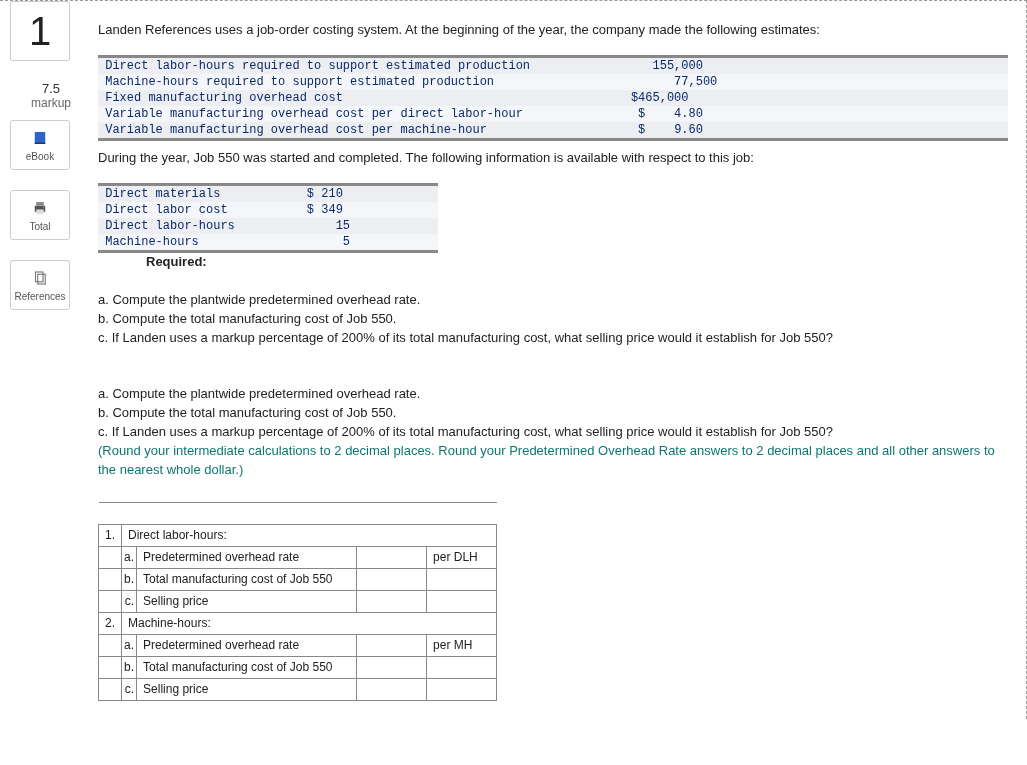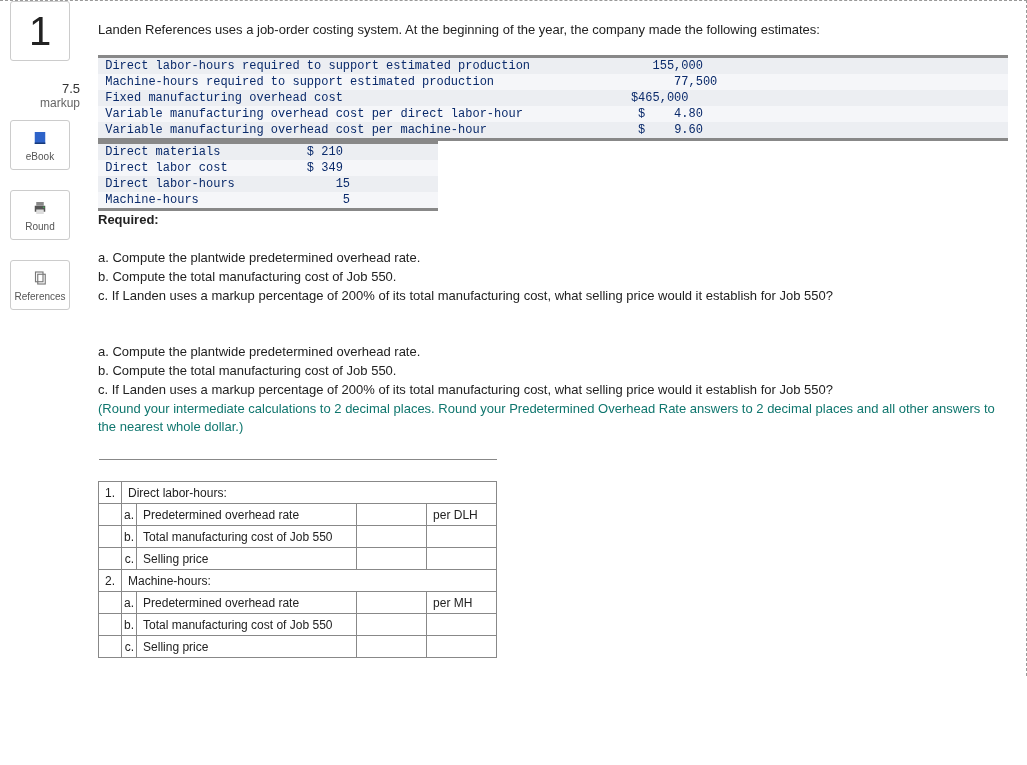--- a/index.html
+++ b/index.html
@@ -26,21 +26,21 @@
     border: 1px solid #ccc;
     border-radius: 3px;
     margin: 0 10px 20px 10px;
     height: 60px;
     display: flex;
     align-items: center;
     justify-content: center;
     font-size: 40px;
     font-weight: 400;
   }
-  .points-box { text-align: right; padding-left: 22px; }
+  .points-box { text-align: center; padding-left: 22px; }
   .points-val { font-size: 13px; color: #333; }
   .points-lbl { font-size: 12px; color: #666; }
   .tool-btn {
     border: 1px solid #ccc;
     border-radius: 3px;
     margin: 10px 10px 20px 10px;
     height: 50px;
     display: flex;
     flex-direction: column;
     align-items: center;
@@ -65,21 +65,21 @@
       to bottom,
       #eceef2 0, #eceef2 16px,
       #f5f6f9 16px, #f5f6f9 32px
     );
     border-top: 3px solid #888;
     border-bottom: 3px solid #888;
     padding: 0;
     line-height: 16px;
   }
   .mono-block.small { max-width: 340px; }
-  .section-bold { font-weight: bold; }
+  .section-bold { font-weight: bold; margin-left: 48px; }
   .req-body { font-size: 13px; line-height: 1.45; }
   .red-note { color: #0f766e; font-weight: normal; }
   .answer-table {
     border-collapse: collapse;
     margin-top: 22px;
     font-size: 12px;
   }
   .answer-table td {
     border: 1px solid #888;
     padding: 3px 6px;
@@ -116,21 +116,21 @@
       <span>eBook</span>
     </div>
 
     <div class="tool-btn">
       <svg viewBox="0 0 24 24">
           <rect x="5" y="9" width="14" height="8" fill="#555"></rect>
           <rect x="7" y="4" width="10" height="5" fill="#888"></rect>
           <rect x="7" y="14" width="10" height="6" fill="#ddd"></rect>
           <circle cx="17" cy="11" r="1" fill="#3cba54"></circle>
         </svg>
-      <span>Round</span>
+      <span>Total</span>
     </div>
 
     <div class="tool-btn">
       <svg viewBox="0 0 24 24">
           <rect x="6" y="4" width="10" height="13" fill="none" stroke="#777" stroke-width="1.5"></rect>
           <rect x="9" y="7" width="10" height="13" fill="none" stroke="#777" stroke-width="1.5"></rect>
         </svg>
       <span>References</span>
     </div>
   </div>
@@ -138,20 +138,21 @@
   <div class="main-col">
 
     <div class="intro">Landen References uses a job-order costing system. At the beginning of the year, the company made the following estimates:</div>
 
     <div class="mono-block"><span> <span>Direct labor-hours required to support estimated production</span>                 <span>155,000</span></span>
 <span> <span>Machine-hours required to support estimated production</span>                         <span>77,500</span></span>
 <span> <span>Fixed manufacturing overhead cost</span>                                        <span>$465,000</span></span>
 <span> <span>Variable manufacturing overhead cost per direct labor-hour</span>                <span>$</span>    <span>4.80</span></span>
 <span> <span>Variable manufacturing overhead cost per machine-hour</span>                     <span>$</span>    <span>9.60</span></span></div>
 
+    <div class="intro">During the year, Job 550 was started and completed. The following information is available with respect to this job:</div>
 
     <div class="mono-block small"><span> <span>Direct materials</span>            <span>$</span> <span>210</span></span>
 <span> <span>Direct labor cost</span>           <span>$</span> <span>349</span></span>
 <span> <span>Direct labor-hours</span>              <span>15</span></span>
 <span> <span>Machine-hours</span>                    <span>5</span></span></div>
 
     <div class="req-body">
       <span class="section-bold">Required:</span><br>
       <br>
       <span>a. Compute the plantwide predetermined overhead rate.</span><br>

